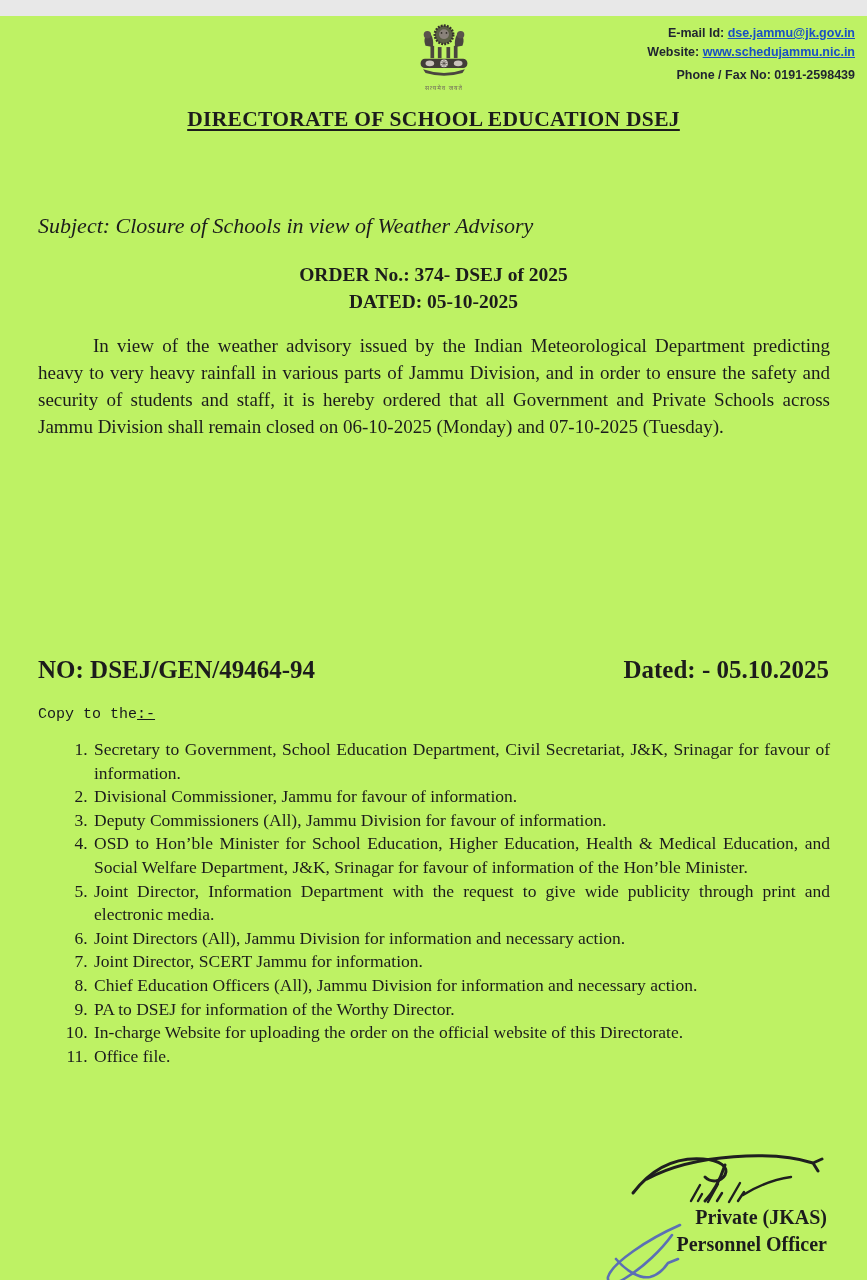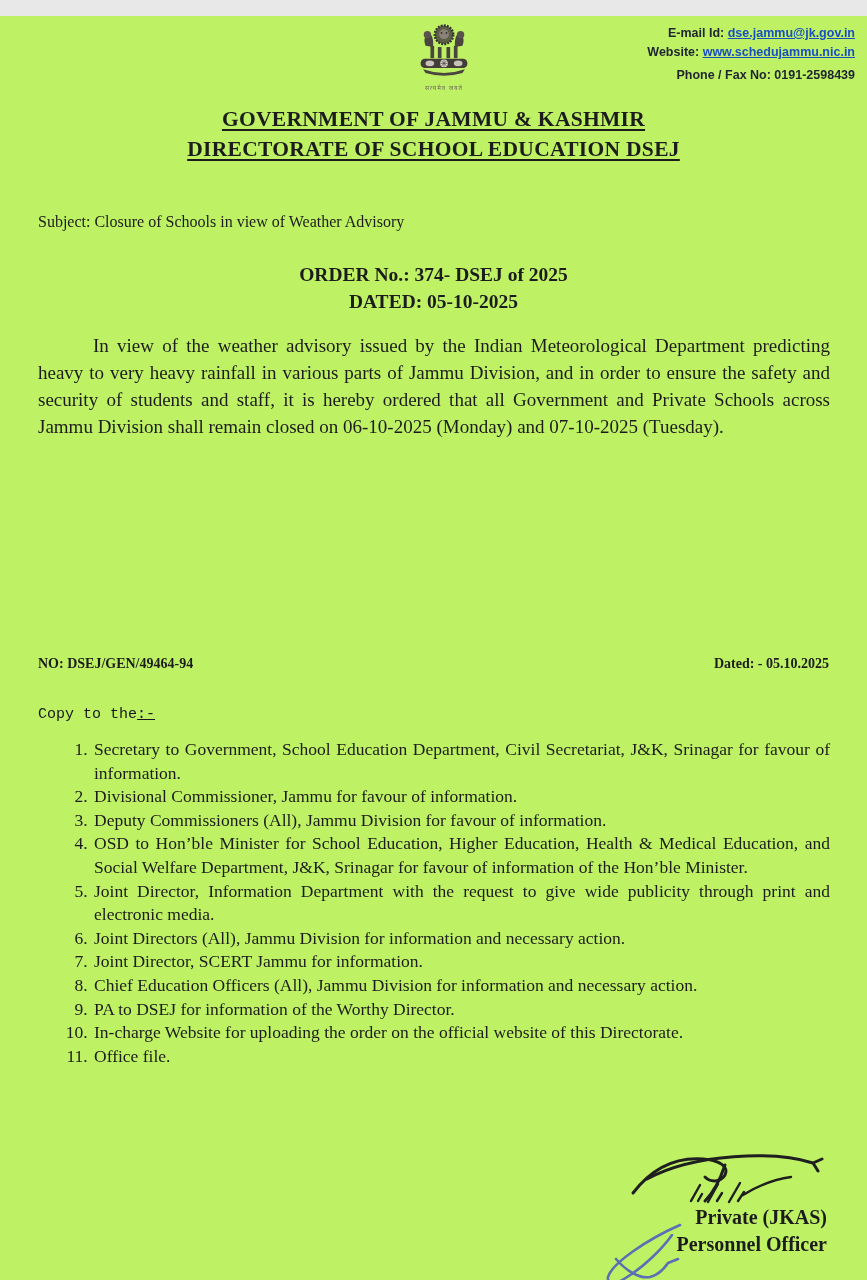--- a/index.html
+++ b/index.html
@@ -18,33 +18,33 @@
   .contact .phone-line{margin-top:4px;}
   
   .emblem{position:absolute;left:412px;top:4px;width:64px;text-align:center;}
   .emblem svg{display:block;margin:0 auto;}
   .emblem-caption{display:block;font-size:6px;letter-spacing:1px;color:#6b625c;line-height:8px;}
   
   .title{position:absolute;top:88px;left:0;right:0;text-align:center;
     font-weight:bold;font-size:21.5px;line-height:30px;letter-spacing:.3px;}
   .title .tline{text-decoration:underline;text-underline-offset:3px;text-decoration-thickness:2px;}
   
-  .subject{position:absolute;top:197px;left:38px;font-size:16px;}
+  .subject{position:absolute;top:197px;left:38px;font-size:22px;font-style:italic;}
   
   .order{position:absolute;top:245px;left:0;right:0;text-align:center;
     font-weight:bold;font-size:19.5px;line-height:27px;}
   
   .para{position:absolute;top:316px;left:38px;width:792px;
     font-size:19px;line-height:27px;text-align:justify;text-indent:55px;}
   
   .sd-block{position:absolute;top:490px;right:40px;text-align:right;
     font-weight:bold;font-size:19.5px;line-height:27px;}
   
   .ref-row{position:absolute;top:640px;left:38px;right:38px;
-    display:flex;justify-content:space-between;font-weight:bold;font-size:14px;align-items:center;}
+    display:flex;justify-content:space-between;font-weight:bold;font-size:25px;align-items:center;}
   
   .copy-to{position:absolute;top:690px;left:38px;
     font-family:Liberation Mono, monospace;font-size:15px;color:#16181d;}
   .copy-to .suffix{text-decoration:underline;}
   .copy-list{position:absolute;top:722px;left:38px;width:792px;
     font-size:17.5px;line-height:23.6px;}
   .copy-list ol{margin:0;padding:0 0 0 54px;}
   .copy-list li{text-align:justify;padding-left:2px;}
   
   .footer-sign{position:absolute;top:1188px;right:40px;text-align:right;
@@ -94,21 +94,20 @@
       </g>
       <ellipse cx="27" cy="70.5" rx="7" ry="4.5" fill="#c9c2ba"></ellipse>
       <ellipse cx="73" cy="70.5" rx="7" ry="4.5" fill="#c9c2ba"></ellipse>
 
       <path d="M16,80 Q50,92 84,80 L80,86 Q50,95 20,86 Z" fill="#4a453f"></path>
     </svg>
     <span class="emblem-caption">सत्यमेव जयते</span>
   </div>
 
   <div class="title">
-    <div><span class="tline">GOVERNMENT OF JAMMU &amp; KASHMIR</span></div>
     <div><span class="tline">DIRECTORATE OF SCHOOL EDUCATION DSEJ</span></div>
   </div>
 
   <div class="subject">Subject: Closure of Schools in view of Weather Advisory</div>
 
   <div class="order">
     <div>ORDER No.: 374- DSEJ of 2025</div>
     <div>DATED: 05-10-2025</div>
   </div>
 

